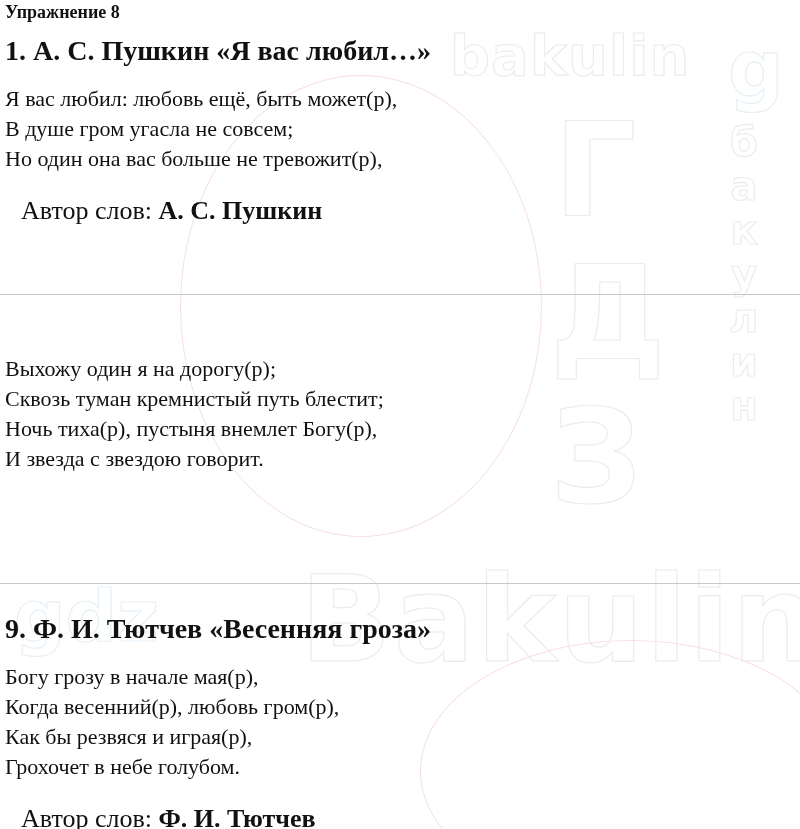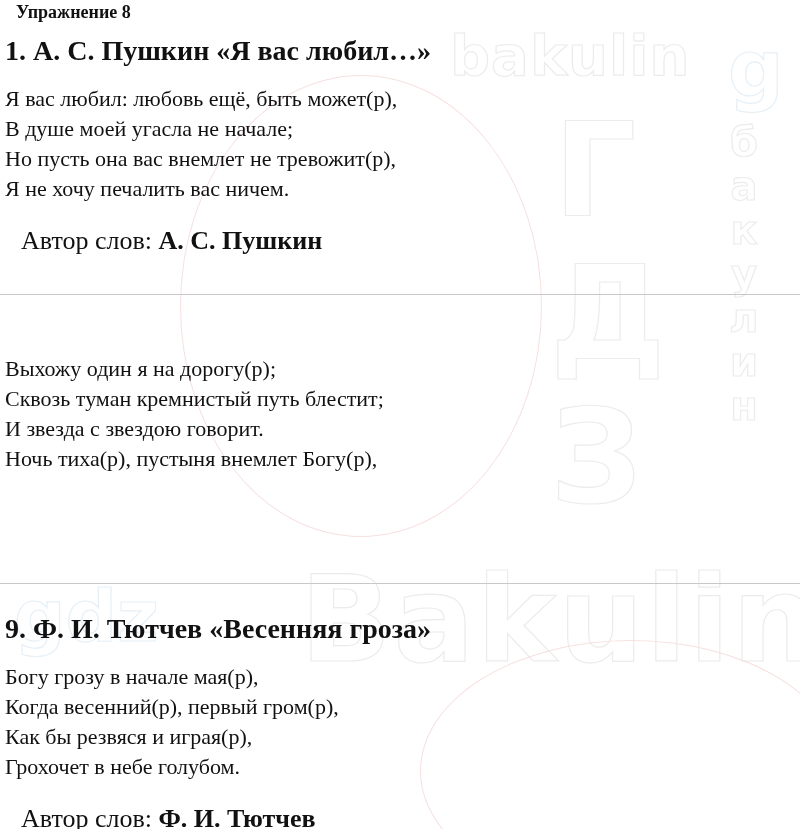--- a/index.html
+++ b/index.html
@@ -42,21 +42,21 @@
     .wm-c1 { left: 180px; top: 75px; width: 360px; height: 460px; }
     .wm-c2 { left: 420px; top: 640px; width: 420px; height: 260px; }
 
     .content {
       position: relative;
       z-index: 1;
       padding-left: 5px;
     }
     .page-title {
       position: absolute;
-      left: 16px;
+      left: 5px;
       top: 2px;
       margin: 0;
       font-size: 18px;
       font-weight: bold;
     }
     .section {
       position: absolute;
       left: 5px;
       width: 790px;
     }
@@ -115,44 +115,43 @@
 <div class="wm-circle wm-c2"></div>
 
 <div class="content">
 
   <h1 class="page-title">Упражнение 8</h1>
 
   <section class="section" style="top: 38px;">
     <h2 class="section-heading">1. А. С. Пушкин «Я вас любил…»</h2>
     <div class="poem" style="margin-top: 20px;">
       <span class="poem-line">Я вас любил: любовь ещё, быть может(р),</span>
-      <span class="poem-line">В душе моей угасла не начале;</span>
-      <span class="poem-line">Но пусть она вас внемлет не тревожит(р),</span>
-      <span class="poem-line">Я не хочу печалить вас ничем.</span>
+      <span class="poem-line">В душе гром угасла не совсем;</span>
+      <span class="poem-line">Но один она вас больше не тревожит(р),</span>
     </div>
     <p class="author" style="margin-top: 24px;"><span>Автор слов: </span><span class="author-name">А. С. Пушкин</span></p>
   </section>
 
   <hr class="separator" style="top: 294px;">
 
   <section class="section" style="top: 326px;">
     <div class="poem" style="margin-top: 28px;">
       <span class="poem-line">Выхожу один я на дорогу(р);</span>
       <span class="poem-line">Сквозь туман кремнистый путь блестит;</span>
+      <span class="poem-line">Ночь тиха(р), пустыня внемлет Богу(р),</span>
       <span class="poem-line">И звезда с звездою говорит.</span>
-      <span class="poem-line">Ночь тиха(р), пустыня внемлет Богу(р),</span>
     </div>
   </section>
 
   <hr class="separator" style="top: 583px;">
 
   <section class="section" style="top: 616px;">
     <h2 class="section-heading">9. Ф. И. Тютчев «Весенняя гроза»</h2>
     <div class="poem" style="margin-top: 20px;">
       <span class="poem-line">Богу грозу в начале мая(р),</span>
-      <span class="poem-line">Когда весенний(р), первый гром(р),</span>
+      <span class="poem-line">Когда весенний(р), любовь гром(р),</span>
       <span class="poem-line">Как бы резвяся и играя(р),</span>
       <span class="poem-line">Грохочет в небе голубом.</span>
     </div>
     <p class="author" style="margin-top: 24px;"><span>Автор слов: </span><span class="author-name">Ф. И. Тютчев</span></p>
   </section>
 
 </div>
 
 </body></html>

